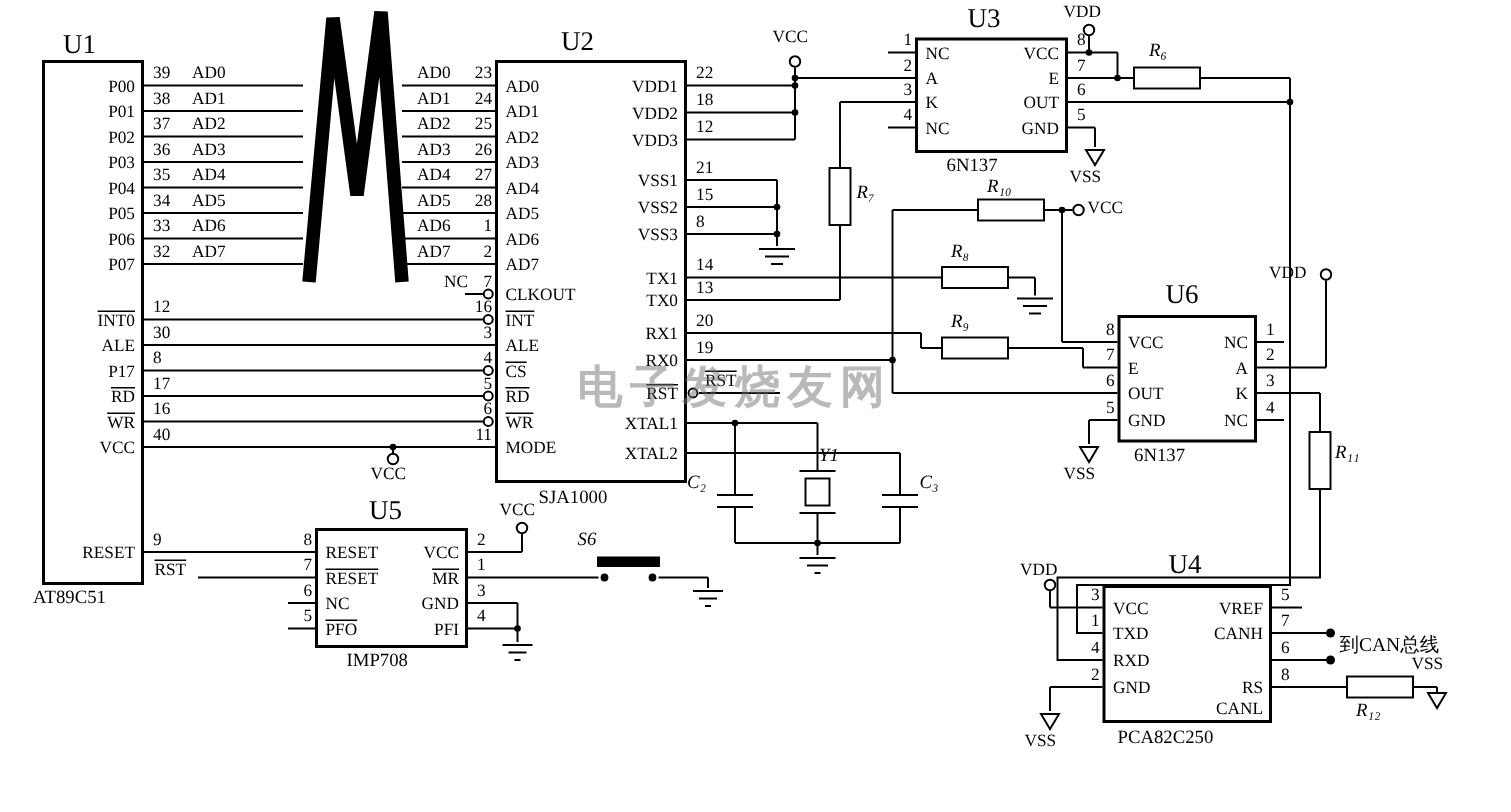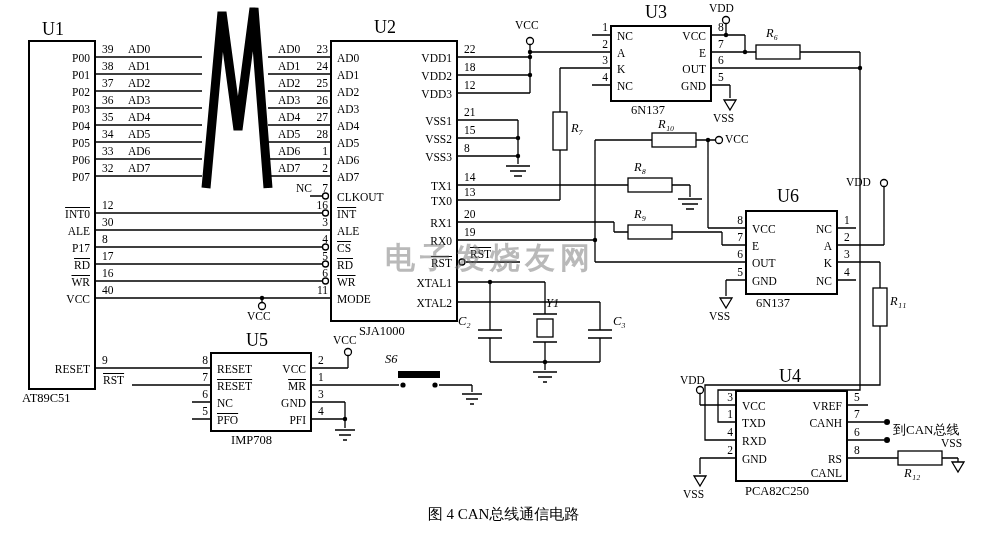--- a/index.html
+++ b/index.html
@@ -326,14 +326,13 @@
   <span class="lbl comp" style="left:658px;top:118px">R₁₀</span>
   <span class="lbl comp" style="left:890px;top:295px">R₁₁</span>
   <span class="lbl comp" style="left:904px;top:467px">R₁₂</span>
   <span class="lbl comp" style="left:458px;top:315px">C₂</span>
   <span class="lbl comp" style="left:613px;top:315px">C₃</span>
   <span class="lbl comp" style="left:546px;top:297px">Y1</span>
   <span class="lbl comp" style="left:385px;top:353px">S6</span>
 
   <div class="wm" id="wm1">电子发烧友网</div>
 
-  <div class="caption">图 4  CAN总线通信电路</div>
 </div>
 
 </body></html>

